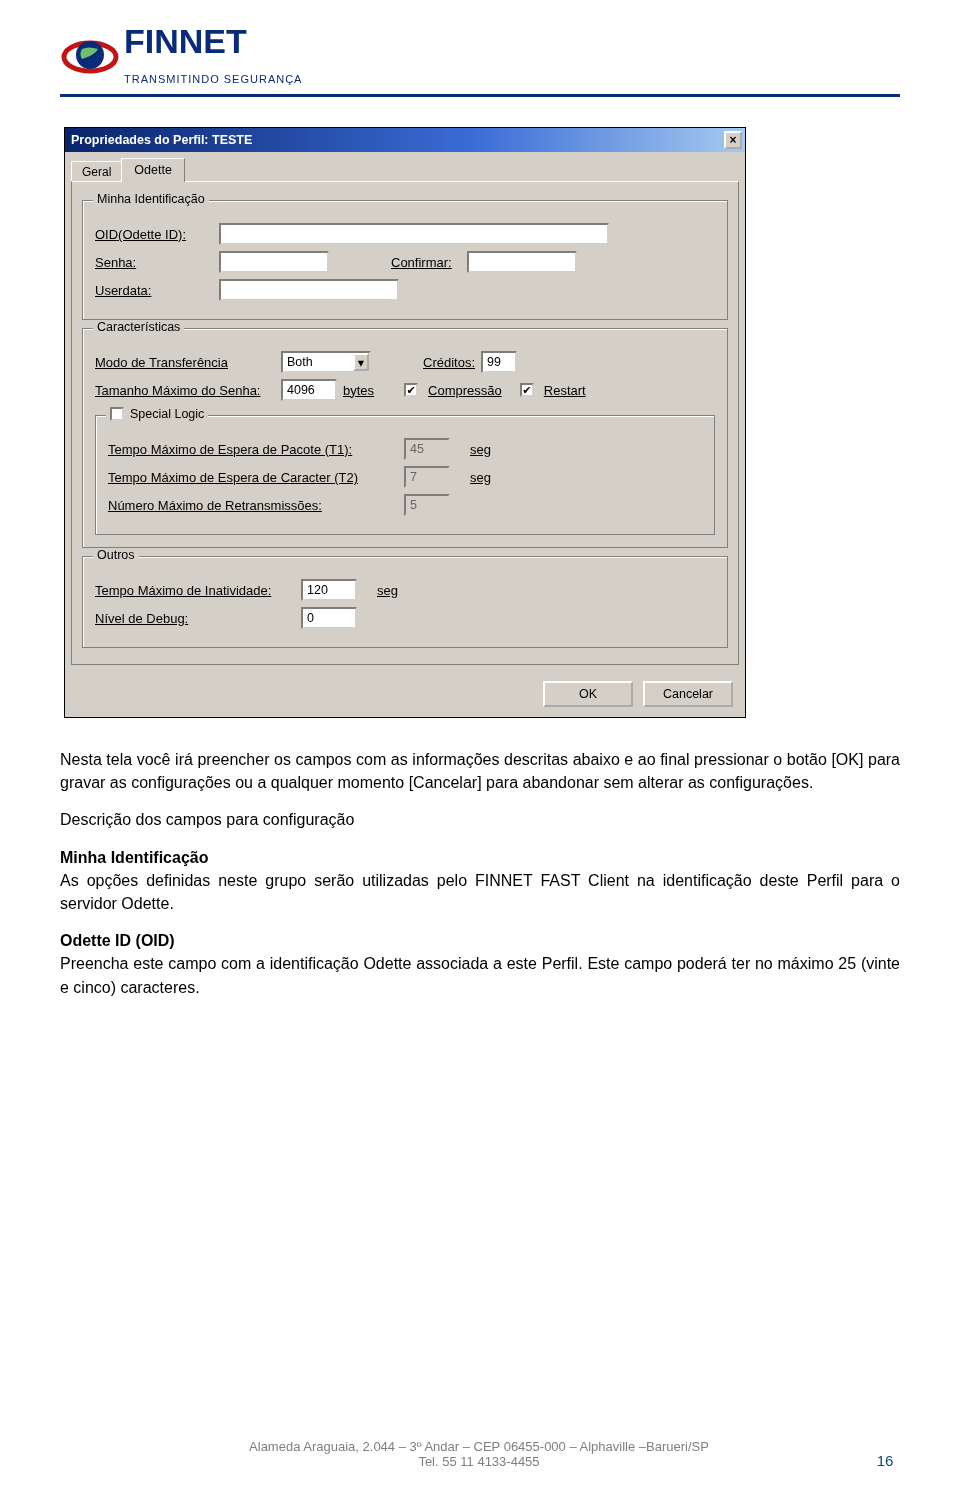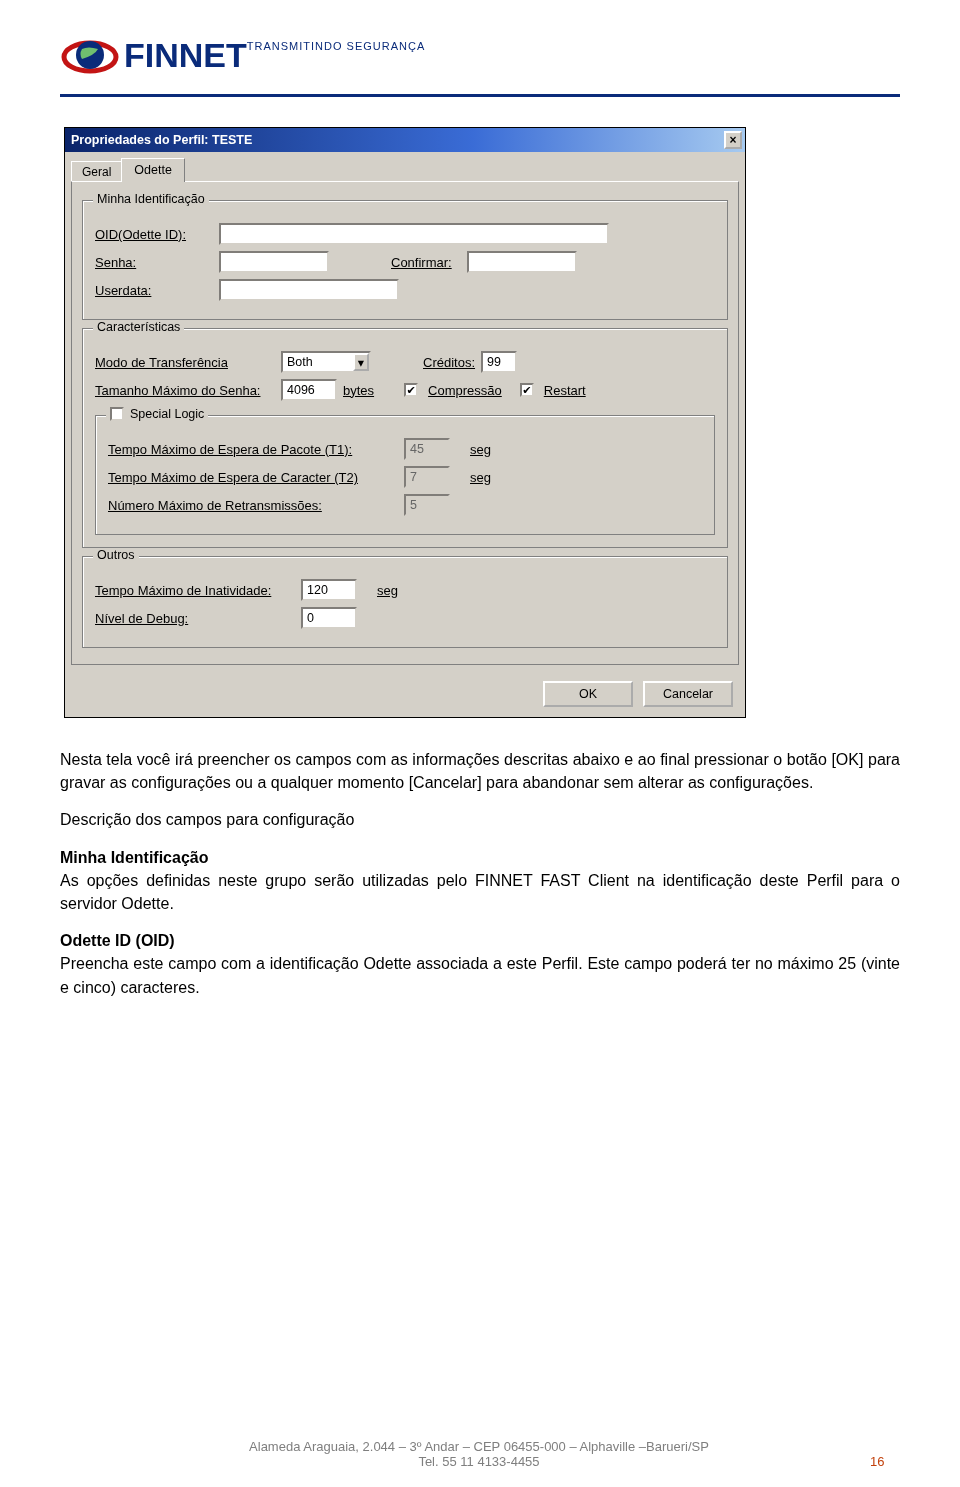--- a/index.html
+++ b/index.html
@@ -22,22 +22,23 @@
     align-items: center;
     height: 70px;
   }
   .logo-icon {
     width: 60px; height: 60px;
     position: relative;
     margin-right: 4px;
   }
   .logo-icon svg { display: block; }
   .logo-text {
-    display: flex; flex-direction: row;
+    display: flex; flex-direction: column;
     justify-content: space-between;
+    gap: 13px;
   }
   .logo-main {
     font-size: 34px;
     font-weight: 900;
     color: #0a2b7a;
     letter-spacing: 0px;
     line-height: 1;
     text-transform: uppercase;
   }
   .logo-tag {
@@ -214,21 +215,21 @@
     bottom: 18px;
     left: 58px;
     right: 60px;
     display: flex;
     align-items: flex-end;
     justify-content: space-between;
     font-size: 13px;
     color: #7f7f7f;
   }
   .footer .addr { text-align: center; flex: 1; }
-  .footer .pgnum { font-size: 13px; color: #c2410c; width: 30px; text-align: left; }
+  .footer .pgnum { font-size: 15px; color: #0c4a6e; width: 30px; text-align: center; }
 </style>
 </head>
 <body>
 
 <div class="page">
 
   <div class="header-row">
     <div class="logo-icon">
       <svg width="60" height="60" viewBox="0 0 60 60">
         <ellipse cx="30" cy="32" rx="26" ry="14" fill="none" stroke="#c31414" stroke-width="5"></ellipse>

